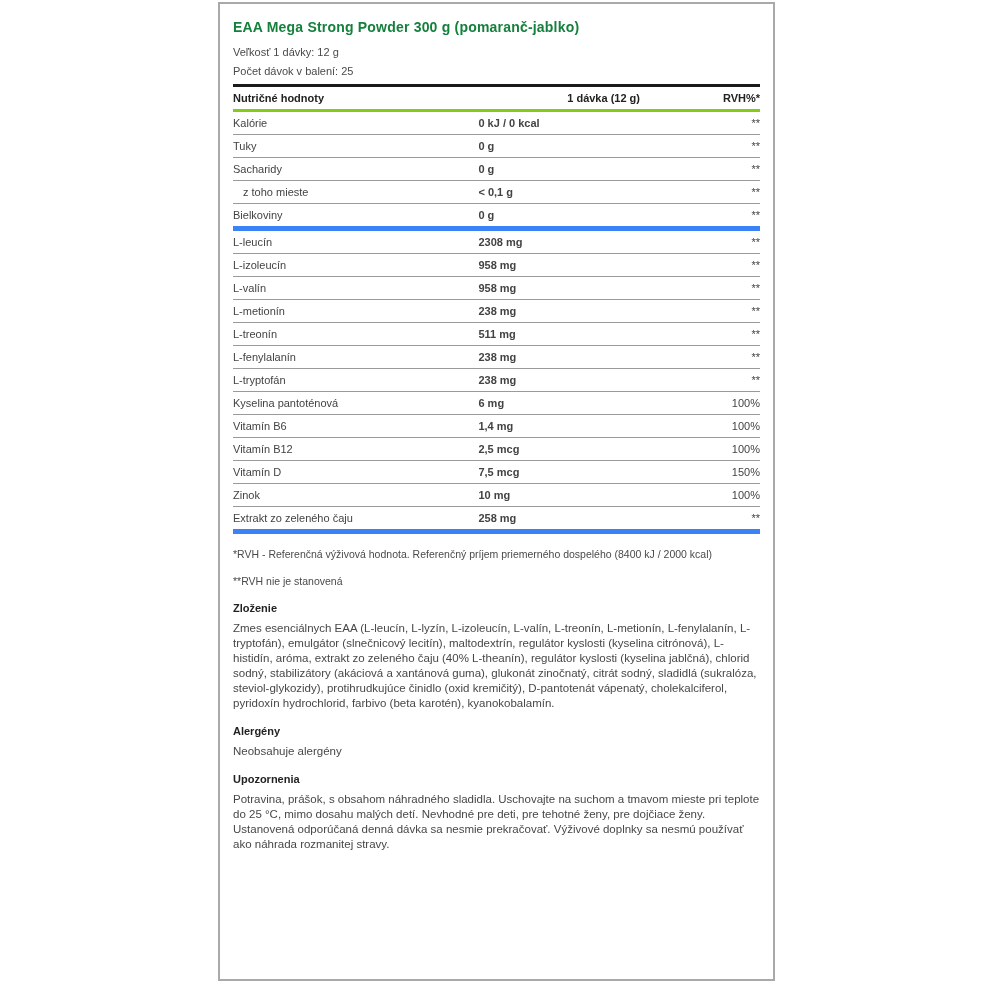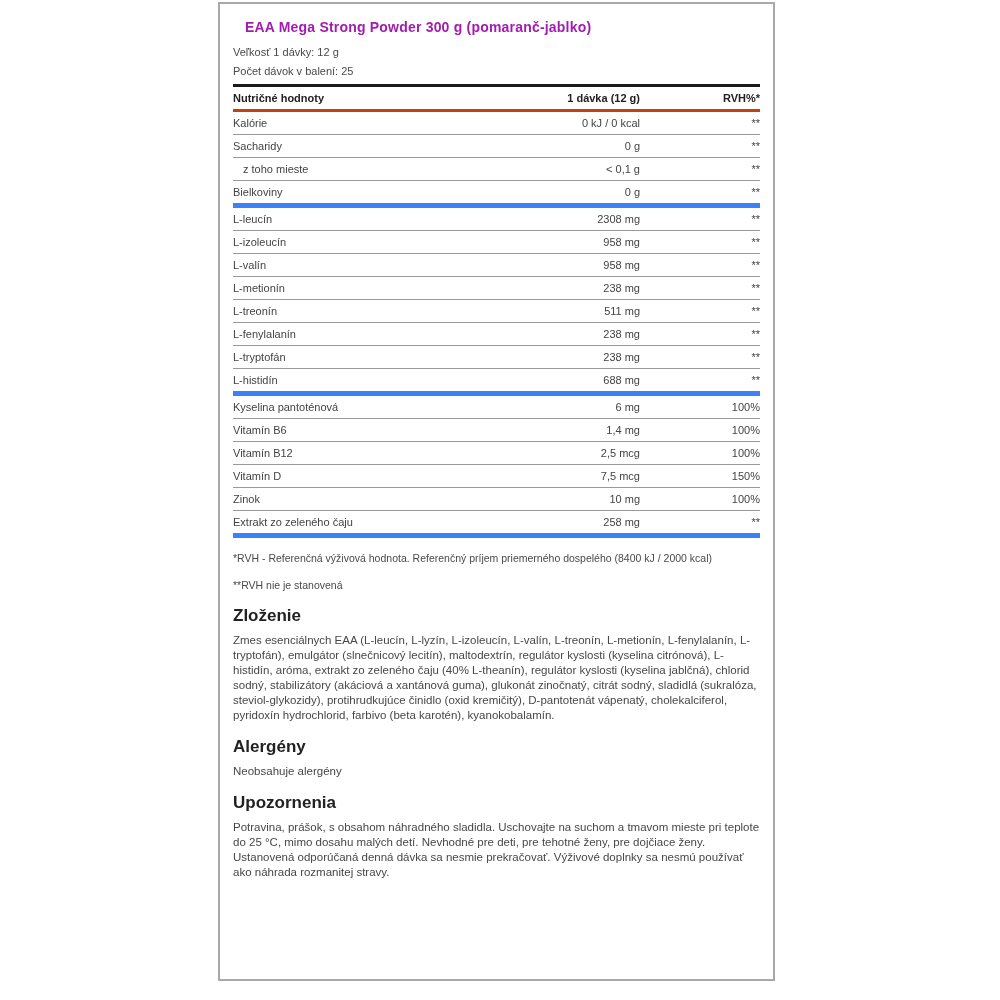--- a/index.html
+++ b/index.html
@@ -18,63 +18,63 @@
     height: 979px;
     box-sizing: border-box;
     border: 2px solid #a9a9a9;
     background: #ffffff;
     padding: 13px 13px 10px 13px;
     overflow: hidden;
   }
   .title {
     font-size: 14px;
     font-weight: bold;
-    color: #a21caf;
-    margin: 2px 0 11px 12px;
+    color: #15803d;
+    margin: 2px 0 11px 0;
     letter-spacing: 0.2px;
   }
   .meta {
     font-size: 11px;
     color: #4a4a4a;
     margin: 0 0 7px 0;
   }
   table.nutrition {
     width: 100%;
     border-collapse: collapse;
     margin-top: 4px;
   }
   table.nutrition th {
     border-top: 3px solid #1a1a1a;
-    border-bottom: 3px solid #c2410c;
+    border-bottom: 3px solid #84cc16;
     font-size: 11px;
     font-weight: bold;
     color: #222222;
     text-align: left;
     padding: 5px 0;
   }
   table.nutrition th.c-value { text-align: right; padding-right: 12px; }
   table.nutrition th.c-rvh   { text-align: right; width: 108px; }
   table.nutrition td {
     font-size: 11px;
     color: #434343;
     padding: 5px 0;
     border-bottom: 1px solid #9a9a9a;
   }
-  table.nutrition td.c-value { text-align: right; padding-right: 12px; white-space: nowrap; }
+  table.nutrition td.c-value { text-align: left; padding-right: 12px; white-space: nowrap; font-weight: bold; }
   table.nutrition td.c-rvh   { text-align: right; white-space: nowrap; }
   table.nutrition td.indent  { padding-left: 10px; }
   table.nutrition tr.thick td { border-bottom: 5px solid #3b82f6; }
   .footnote {
     font-size: 10.5px;
     line-height: 14px;
     color: #4a4a4a;
     margin: 13px 0 0 0;
   }
   .sec-heading {
-    font-size: 17px;
+    font-size: 11px;
     font-weight: bold;
     color: #222222;
     margin: 14px 0 7px 0;
   }
   .sec-body {
     font-size: 11.5px;
     line-height: 15px;
     color: #474747;
     margin: 0;
   }
@@ -95,20 +95,25 @@
         <th class="c-rvh">RVH%*</th>
       </tr>
     </thead>
     <tbody>
         <tr>
           <td class="c-label">Kalórie</td>
           <td class="c-value">0 kJ / 0 kcal</td>
           <td class="c-rvh">**</td>
         </tr>
         <tr>
+          <td class="c-label">Tuky</td>
+          <td class="c-value">0 g</td>
+          <td class="c-rvh">**</td>
+        </tr>
+        <tr>
           <td class="c-label">Sacharidy</td>
           <td class="c-value">0 g</td>
           <td class="c-rvh">**</td>
         </tr>
         <tr>
           <td class="c-label indent">z toho mieste</td>
           <td class="c-value">&lt; 0,1 g</td>
           <td class="c-rvh">**</td>
         </tr>
         <tr class="thick">
@@ -142,25 +147,20 @@
           <td class="c-rvh">**</td>
         </tr>
         <tr>
           <td class="c-label">L-fenylalanín</td>
           <td class="c-value">238 mg</td>
           <td class="c-rvh">**</td>
         </tr>
         <tr>
           <td class="c-label">L-tryptofán</td>
           <td class="c-value">238 mg</td>
-          <td class="c-rvh">**</td>
-        </tr>
-        <tr class="thick">
-          <td class="c-label">L-histidín</td>
-          <td class="c-value">688 mg</td>
           <td class="c-rvh">**</td>
         </tr>
         <tr>
           <td class="c-label">Kyselina pantoténová</td>
           <td class="c-value">6 mg</td>
           <td class="c-rvh">100%</td>
         </tr>
         <tr>
           <td class="c-label">Vitamín B6</td>
           <td class="c-value">1,4 mg</td>

